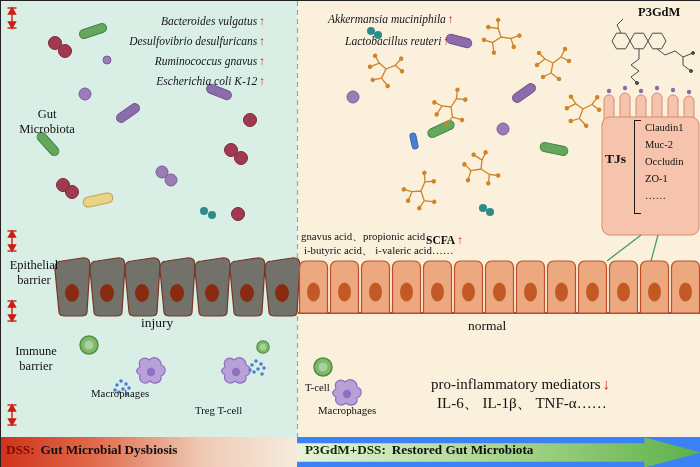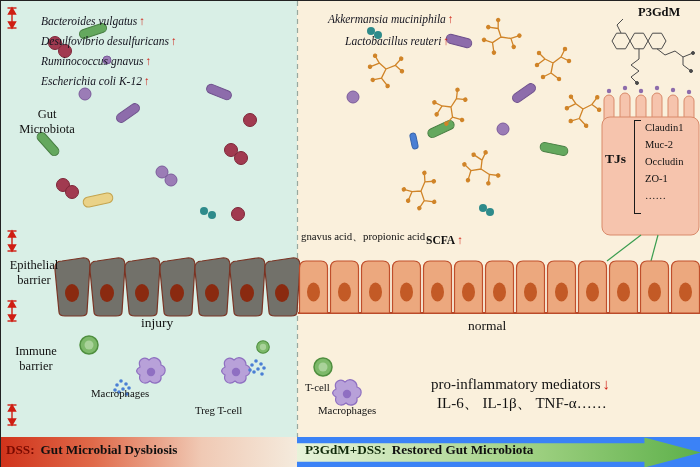--- a/index.html
+++ b/index.html
@@ -6,21 +6,21 @@
   .canvas{
     position:relative;width:700px;height:467px;overflow:hidden;
     border:1px solid #222;font-family:"Liberation Serif",serif;background:#fff;
   }
   .panel-left{position:absolute;left:0;top:0;width:296px;height:436px;background:#d9efe6;}
   .panel-right{position:absolute;left:296px;top:0;width:404px;height:436px;background:#faf0dc;}
   svg.art{position:absolute;left:0;top:0;}
   .txt{position:absolute;color:#111;line-height:1.18;white-space:nowrap;}
   .it{font-style:italic;color:#14141f;}
   .up,.down{color:#cf1d12;font-weight:bold;font-style:normal;margin-left:2px;}
-  .bact-left{left:40px;width:224px;text-align:left;font-size:11.5px;}
+  .bact-left{left:40px;width:224px;text-align:right;font-size:11.5px;}
   .bact-right{font-size:11.5px;}
   .sec{text-align:center;font-size:12.5px;}
   .sec span{display:block;}
   .small{font-size:10.8px;}
   .mid{font-size:15px;}
   .big{font-size:13.5px;}
   .bold{font-weight:bold;}
   .bracket{position:absolute;left:633px;top:119px;width:6px;height:92px;
     border-left:1.6px solid #1a1a1a;border-top:1.6px solid #1a1a1a;border-bottom:1.6px solid #1a1a1a;}
   .tj{left:644px;font-size:10.5px;}
@@ -262,20 +262,21 @@
   </div>
   <div class="txt sec" style="left:6px;top:343px;width:58px">
     <span>Immune</span>
     <span>barrier</span>
   </div>
 
   <div class="txt big" style="left:140px;top:314px">injury</div>
   <div class="txt big" style="left:467px;top:317px">normal</div>
 
   <div class="txt small" style="left:300px;top:229px">gnavus acid、propionic acid、</div>
+  <div class="txt small" style="left:303px;top:243px">i-butyric acid、 i-valeric acid……</div>
   <div class="txt bold" style="left:425px;top:233px;font-size:11.5px">
     <span>SCFA</span><span class="up">↑</span>
   </div>
 
   <div class="txt bold" style="left:637px;top:4px;font-size:12.5px">P3GdM</div>
   <div class="txt bold" style="left:604px;top:150px;font-size:13.5px">TJs</div>
   <div class="bracket"></div>
   <div class="txt tj" style="top:121px">Claudin1</div>
   <div class="txt tj" style="top:138px">Muc-2</div>
   <div class="txt tj" style="top:155px">Occludin</div>

